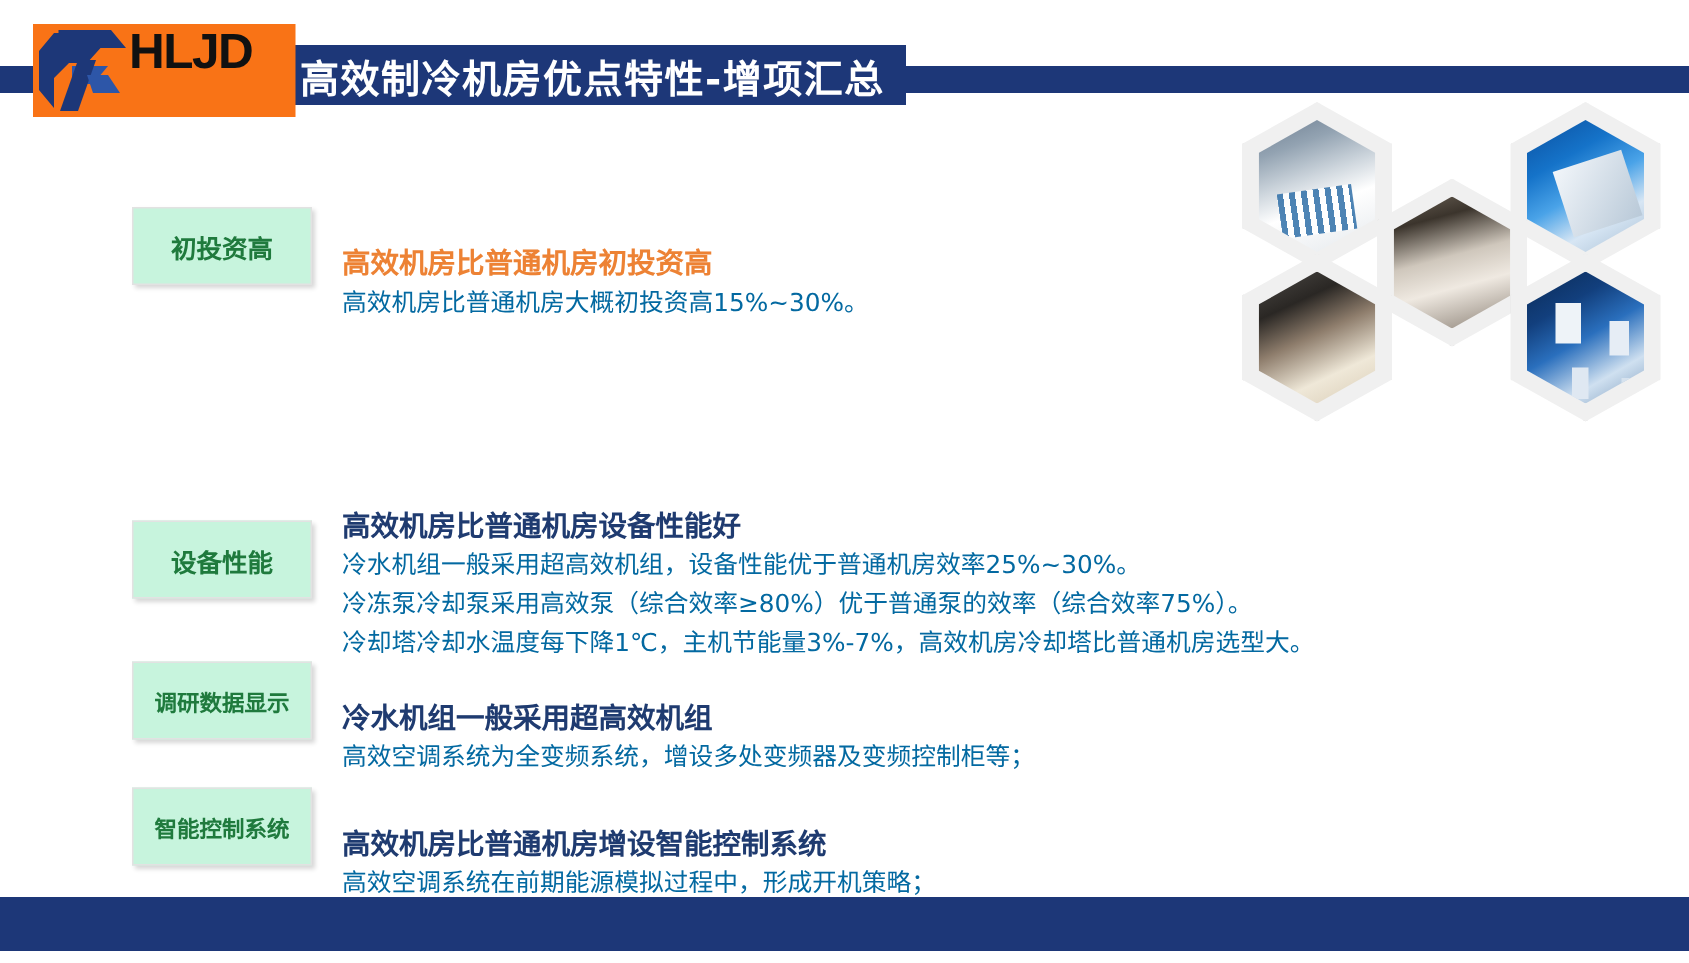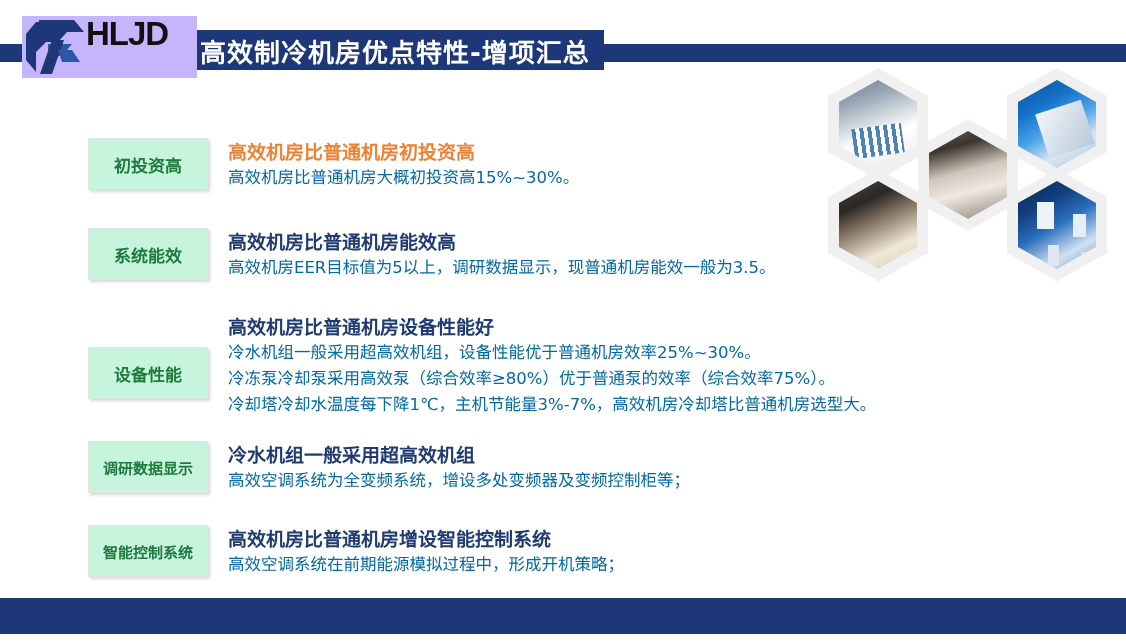--- a/index.html
+++ b/index.html
@@ -41,21 +41,21 @@
     height: 18px;
     background: #1d3778;
   }
 
   .logo {
     position: absolute;
     left: 22px;
     top: 16px;
     width: 175px;
     height: 62px;
-    background: #c4b5fd;
+    background: #f97316;
     z-index: 3;
   }
   .logo-mark {
     position: absolute;
     left: 0;
     top: 2px;
     width: 62px;
     height: 58px;
   }
   .logo-text-en {
@@ -229,20 +229,21 @@
     letter-spacing: 0px;
     white-space: nowrap;
   }
   .tag-wide .tag-label { font-size: 15px; }
 
   .row-3 .tag { margin-top: 34px; }
 
   .body-col {
     margin-left: 20px;
     padding-top: 1px;
+    margin-top: 24px;
   }
 
   .heading {
     font-family: "DejaVu Sans", "Liberation Sans", sans-serif;
     font-weight: bold;
     font-size: 19px;
     line-height: 26px;
     color: #1f3b70;
     white-space: nowrap;
   }
@@ -331,29 +332,20 @@
     <div class="row row-1">
       <div class="tag">
         <span class="tag-label">初投资高</span>
       </div>
       <div class="body-col">
         <div class="heading accent-orange">高效机房比普通机房初投资高</div>
         <div class="bodyline">高效机房比普通机房大概初投资高15%~30%。</div>
       </div>
     </div>
 
-    <div class="row row-2">
-      <div class="tag">
-        <span class="tag-label">系统能效</span>
-      </div>
-      <div class="body-col">
-        <div class="heading">高效机房比普通机房能效高</div>
-        <div class="bodyline">高效机房EER目标值为5以上，调研数据显示，现普通机房能效一般为3.5。</div>
-      </div>
-    </div>
 
     <div class="row row-3">
       <div class="tag">
         <span class="tag-label">设备性能</span>
       </div>
       <div class="body-col">
         <div class="heading">高效机房比普通机房设备性能好</div>
         <div class="bodyline">冷水机组一般采用超高效机组，设备性能优于普通机房效率25%~30%。</div>
         <div class="bodyline">冷冻泵冷却泵采用高效泵（综合效率≥80%）优于普通泵的效率（综合效率75%）。</div>
         <div class="bodyline">冷却塔冷却水温度每下降1℃，主机节能量3%-7%，高效机房冷却塔比普通机房选型大。</div>

